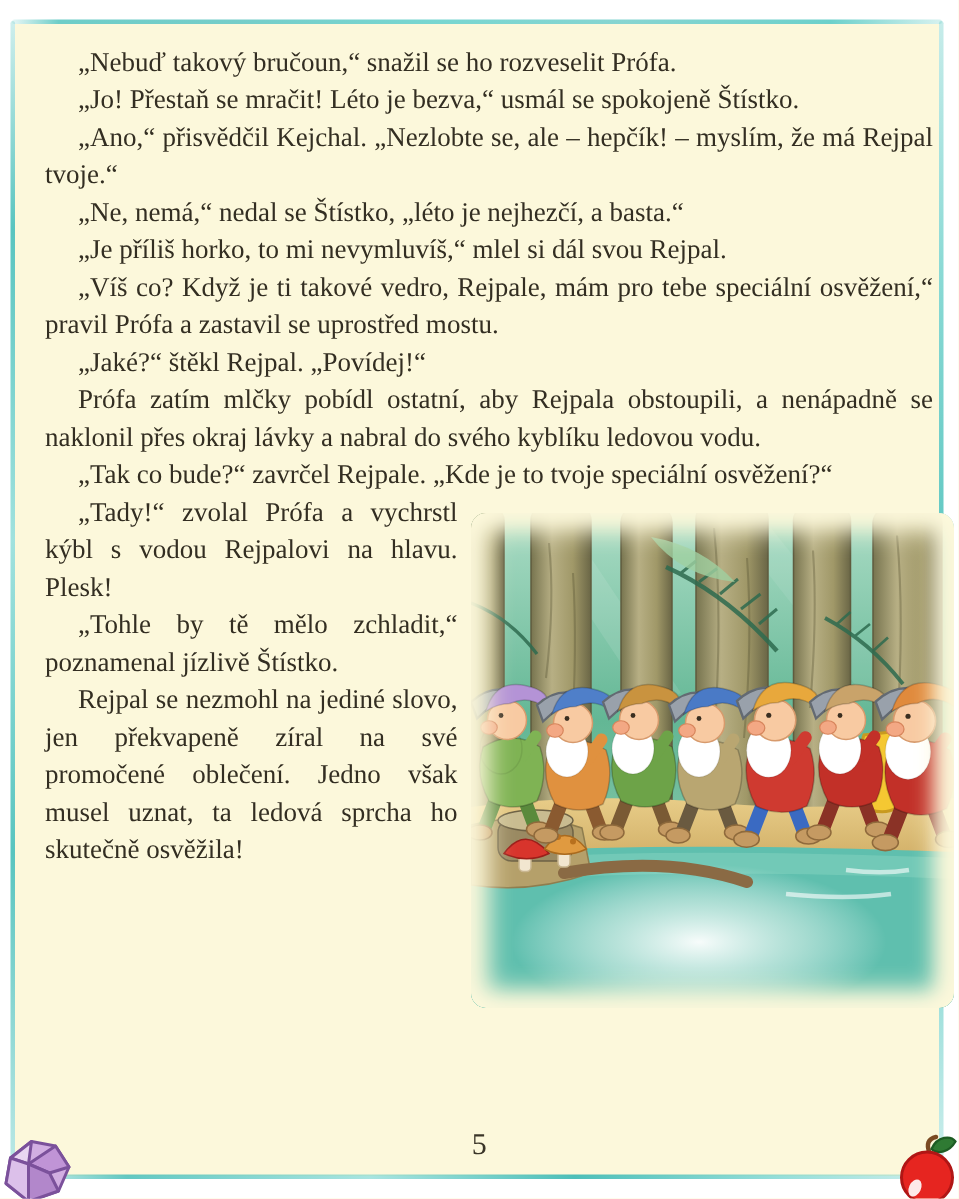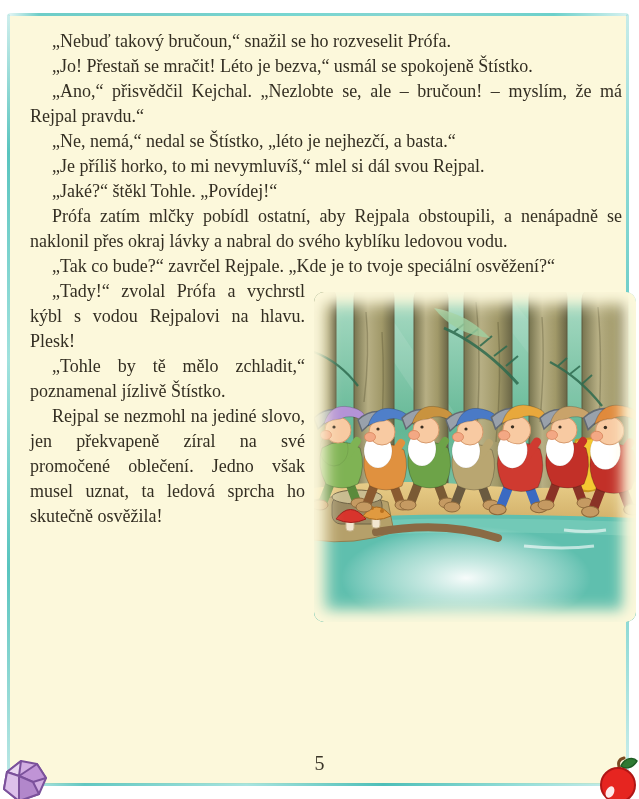--- a/index.html
+++ b/index.html
@@ -57,24 +57,25 @@
 <div>
   <div class="paper"></div>
   <div class="b bt"></div>
   <div class="b bb"></div>
   <div class="b bl"></div>
   <div class="b br"></div>
 
   <div class="content">
     <p>„Nebuď takový bručoun,“ snažil se ho rozveselit Prófa.</p>
     <p>„Jo! Přestaň se mračit! Léto je bezva,“ usmál se spokojeně Štístko.</p>
-    <p>„Ano,“ přisvědčil Kejchal. „Nezlobte se, ale – bručoun! – myslím, že má Rejpal pravdu.“</p>
+    <p>„Ano,“ přisvědčil Kejchal. „Nezlobte se, ale – hepčík! – myslím, že má Rejpal tvoje.“</p>
     <p>„Ne, nemá,“ nedal se Štístko, „léto je nejhezčí, a basta.“</p>
     <p>„Je příliš horko, to mi nevymluvíš,“ mlel si dál svou Rejpal.</p>
-    <p>„Jaké?“ štěkl Tohle. „Povídej!“</p>
+    <p>„Víš co? Když je ti takové vedro, Rejpale, mám pro tebe speciální osvěžení,“ pravil Prófa a zastavil se uprostřed mostu.</p>
+    <p>„Jaké?“ štěkl Rejpal. „Povídej!“</p>
     <p>Prófa zatím mlčky pobídl ostatní, aby Rejpala obstoupili, a nenápadně se naklonil přes okraj lávky a nabral do svého kyblíku ledovou vodu.</p>
     <p>„Tak co bude?“ zavrčel Rejpale. „Kde je to tvoje speciální osvěžení?“</p>
     <p>
       <span class="illu">
         <svg viewBox="0 0 322 330" xmlns="http://www.w3.org/2000/svg">
           <defs>
             <linearGradient id="bgGrad" x1="0" y1="0" x2="0" y2="1">
               <stop offset="0" stop-color="#abdcc5"></stop>
               <stop offset=".42" stop-color="#63b795"></stop>
               <stop offset=".62" stop-color="#79c1a2"></stop>

